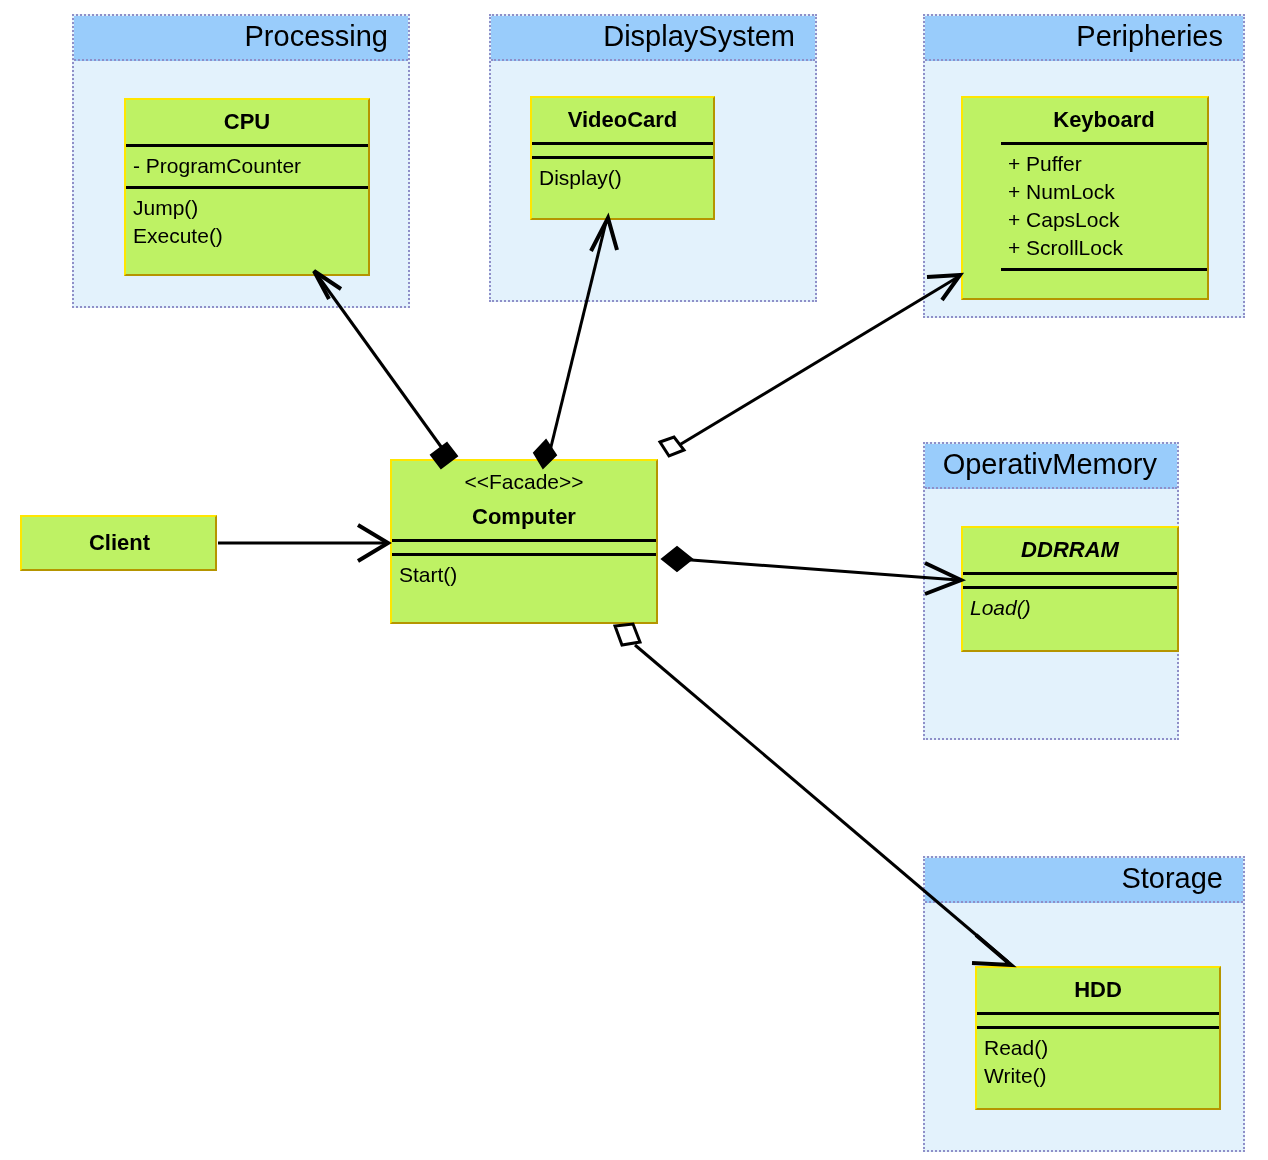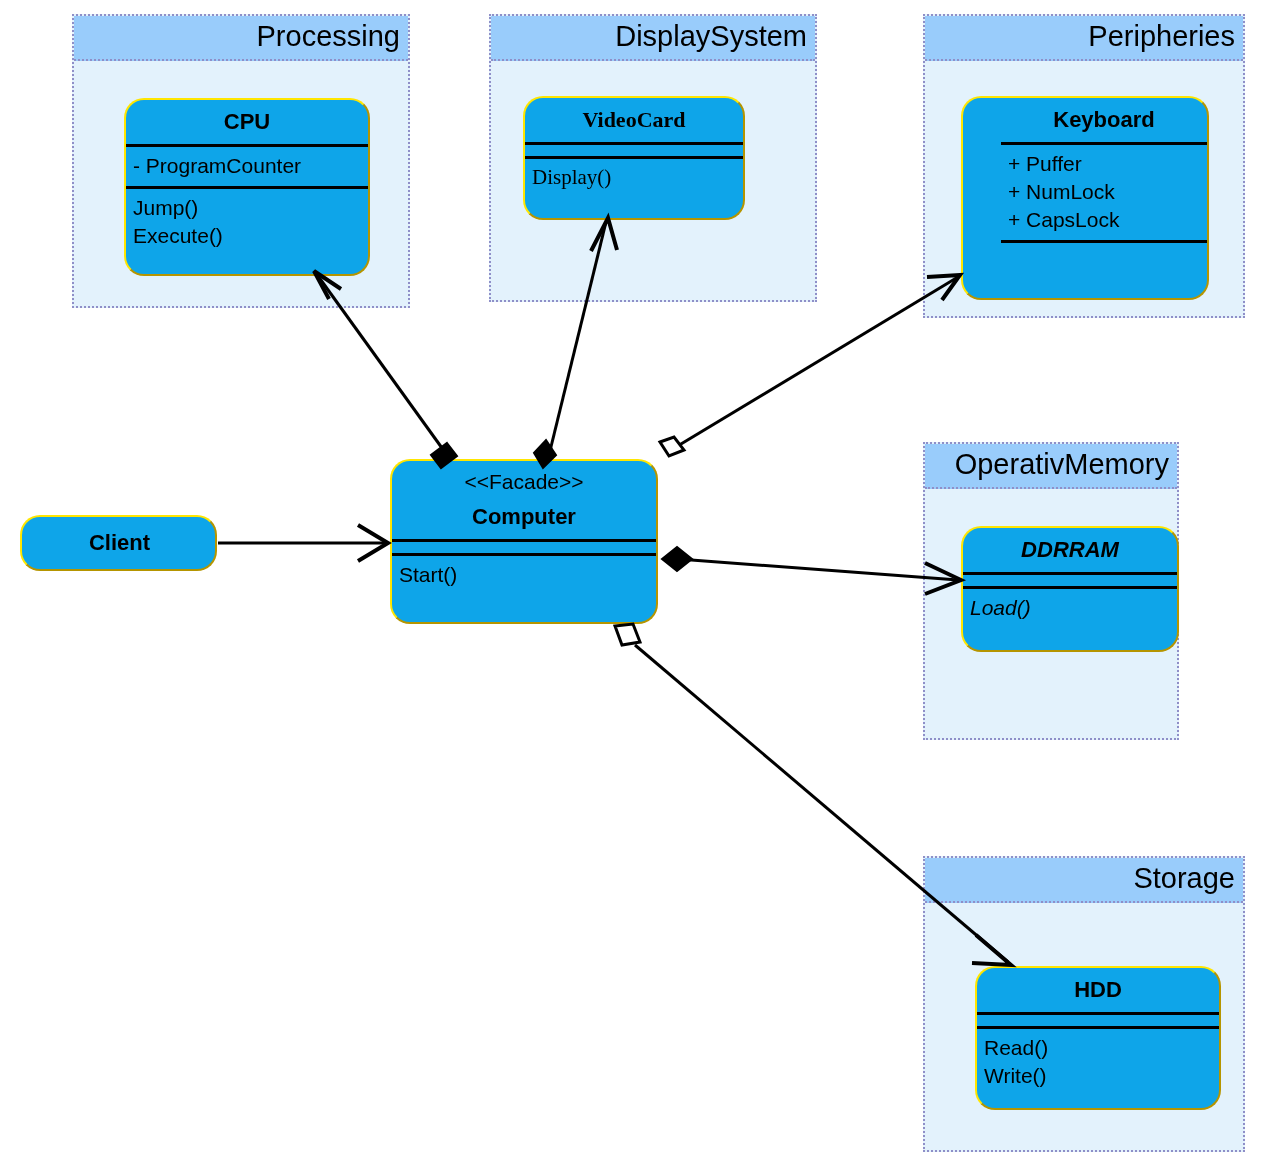--- a/index.html
+++ b/index.html
@@ -24,34 +24,33 @@
   }
   .pkg-header {
     box-sizing: border-box;
     width: 100%;
     background: #99ccfb;
     border-bottom: 2px dotted #8f8fc8;
     text-align: right;
     color: #000;
     font-size: 29px;
     line-height: 1;
-    padding: 6px 8px 8px 0;
+    padding: 6px 20px 8px 0;
     white-space: nowrap;
   }
 
   
   .cls {
     position: absolute;
     box-sizing: border-box;
-    background: #0ea5e9;
+    background: #bef264;
     border-top: 2px solid #ffe600;
     border-left: 2px solid #ffe600;
     border-right: 2px solid #b59500;
     border-bottom: 2px solid #b59500;
-    border-radius: 20px;
   }
   .cls-name {
     text-align: center;
     font-weight: bold;
     font-size: 22px;
     color: #000;
     padding: 9px 6px 10px 6px;
     line-height: 1.15;
     white-space: nowrap;
   }
@@ -102,37 +101,38 @@
     </div>
     <div class="compartment">
       <div class="member">Jump()</div>
       <div class="member">Execute()</div>
     </div>
   </div>
 </div>
 
 <div class="pkg" style="left:489px; top:14px; width:328px; height:288px;">
   <div class="pkg-header">DisplaySystem</div>
-  <div class="cls" style="left:32px; top:80px; width:222px; height:124px;font-family:Liberation Serif, serif;">
+  <div class="cls" style="left:39px; top:80px; width:185px; height:124px;">
     <div class="cls-name">VideoCard</div>
     <div class="compartment empty"></div>
     <div class="compartment">
       <div class="member">Display()</div>
     </div>
   </div>
 </div>
 
 <div class="pkg" style="left:923px; top:14px; width:322px; height:304px;">
   <div class="pkg-header">Peripheries</div>
   <div class="cls" style="left:36px; top:80px; width:248px; height:204px;padding-left:38px;">
     <div class="cls-name">Keyboard</div>
     <div class="compartment">
       <div class="member">+ Puffer</div>
       <div class="member">+ NumLock</div>
       <div class="member">+ CapsLock</div>
+      <div class="member">+ ScrollLock</div>
     </div>
     <div class="compartment empty"></div>
   </div>
 </div>
 
 <div class="pkg" style="left:923px; top:442px; width:256px; height:298px;">
   <div class="pkg-header">OperativMemory</div>
   <div class="cls" style="left:36px; top:82px; width:218px; height:126px;font-style:italic;">
     <div class="cls-name">DDRRAM</div>
     <div class="compartment empty"></div>

